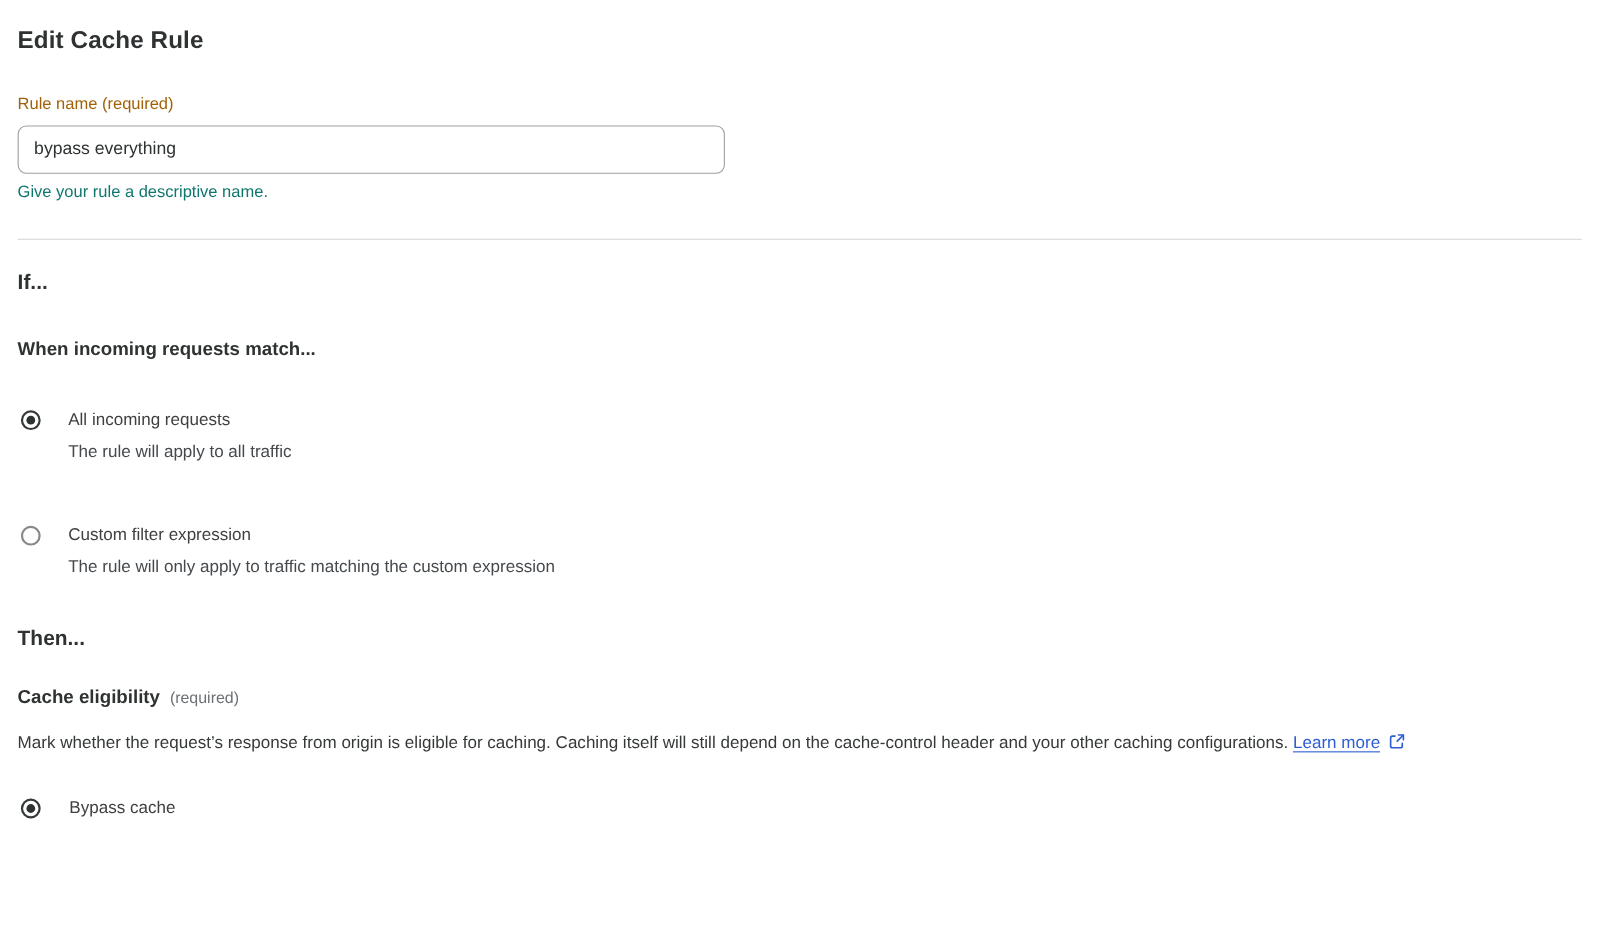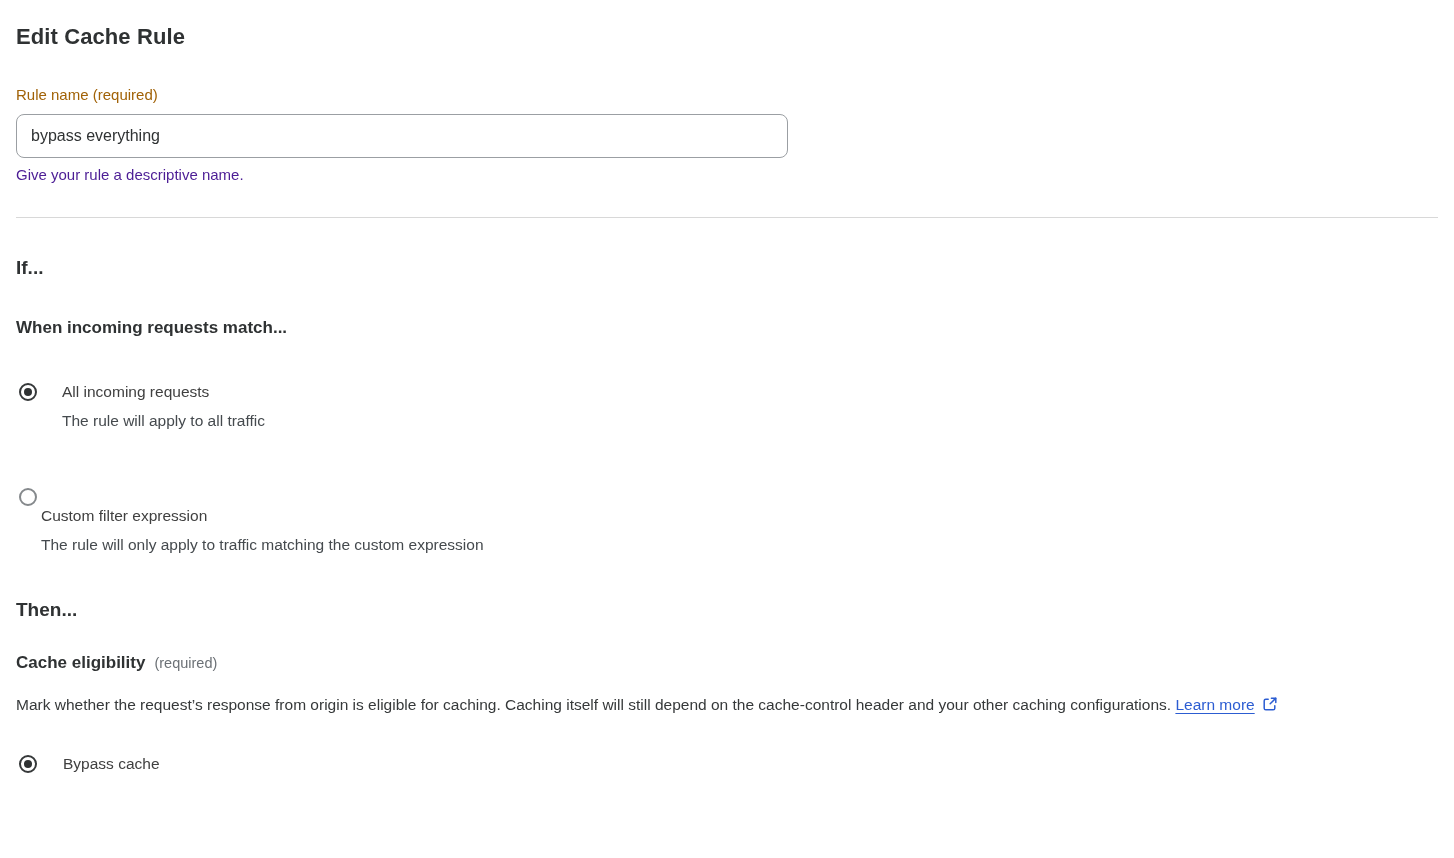--- a/index.html
+++ b/index.html
@@ -29,48 +29,48 @@
   .field-group { margin-top: 36px; }
 
   .field-label {
     font-size: 15px;
     color: #a16207;
     display: block;
   }
 
   .rule-name-input {
     margin-top: 11px;
-    width: 772px;
+    width: 643px;
     height: 44px;
     border: 1px solid #9b9fa3;
     border-radius: 8px;
     padding: 0 14px;
     font-size: 16px;
     color: #2f3233;
     font-family: "Liberation Sans", "DejaVu Sans", sans-serif;
     outline: none;
     display: block;
     background: #ffffff;
   }
 
   .field-helper {
     margin-top: 8px;
     font-size: 15px;
-    color: #4c1d95;
+    color: #0f766e;
   }
 
   .divider {
     border: none;
     border-top: 1px solid #d8d8d8;
     margin-top: 34px;
   }
 
   
   .section-heading {
-    margin-top: 39px;
+    margin-top: 29px;
     font-size: 19px;
     font-weight: 700;
     color: #2f3233;
   }
 
   .sub-heading {
     margin-top: 39px;
     font-size: 17px;
     font-weight: 700;
     color: #2f3233;
@@ -78,21 +78,21 @@
 
   
   .radio-group { margin-top: 44px; }
 
   .radio-option {
     display: flex;
     align-items: flex-start;
     cursor: pointer;
   }
 
-  .radio-option + .radio-option { margin-top: 56px; flex-direction: column; }
+  .radio-option + .radio-option { margin-top: 56px; }
 
   .radio-circle {
     flex: 0 0 auto;
     width: 18px;
     height: 18px;
     border-radius: 50%;
     border: 2px solid #85898c;
     margin: 1px 0 0 3px;
     position: relative;
     background: #ffffff;

